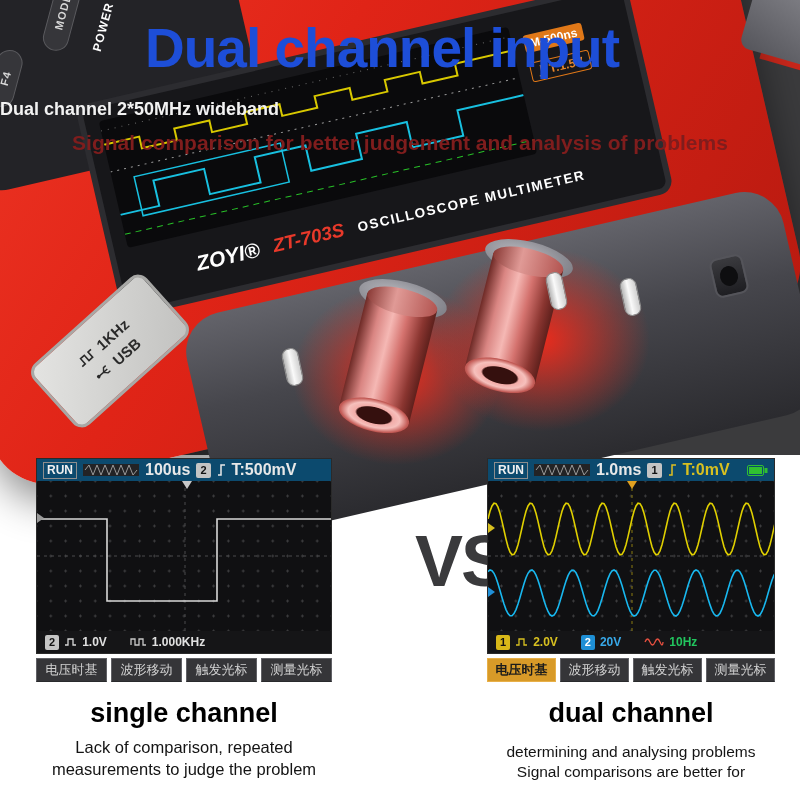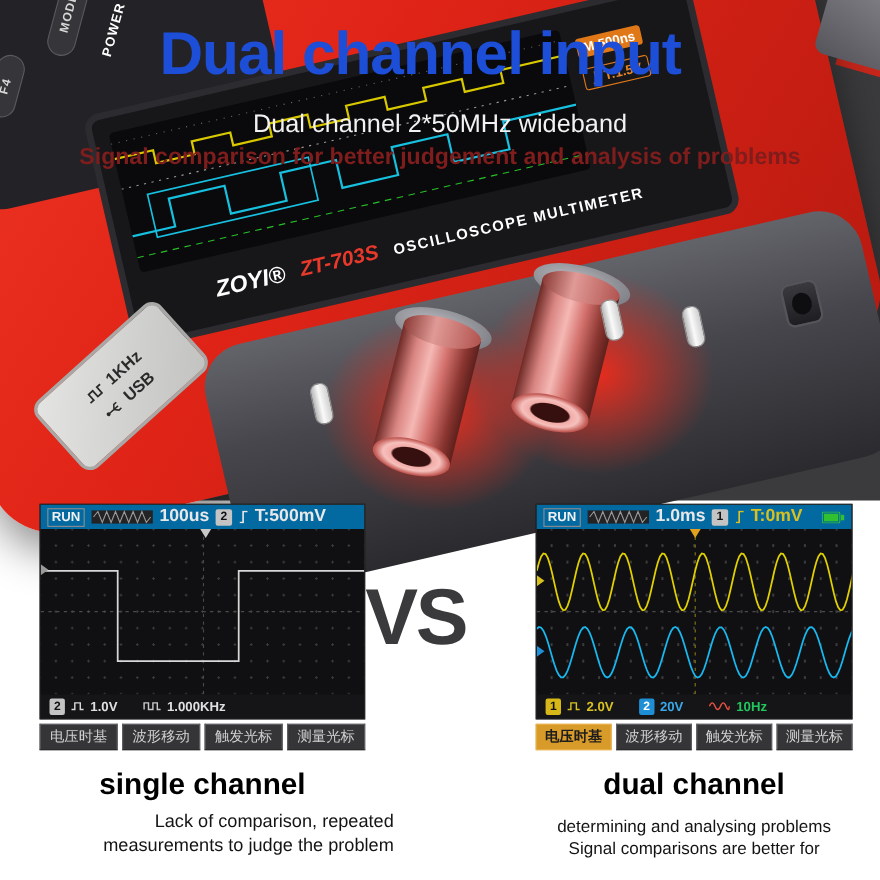--- a/index.html
+++ b/index.html
@@ -4,22 +4,22 @@
 <style>
   * { margin:0; padding:0; box-sizing:border-box; }
   html,body { width:800px; height:800px; }
   body { font-family:"Liberation Sans", sans-serif; background:#fff; }
   .canvas { position:relative; width:800px; height:800px; overflow:hidden; background:#fff; }
 
   
   .hero { position:absolute; top:0; left:0; width:800px; height:455px; background:#3b3b3d; z-index:1; }
   .title { position:absolute; top:16px; left:0; width:764px; text-align:center; color:#1d4ed8;
            font-size:55px; font-weight:800; letter-spacing:-1px; z-index:10; }
-  .sub1  { position:absolute; top:99px; left:0; width:800px; text-align:center; color:#f2f2f2;
-           font-size:23px; font-weight:400; z-index:10; }
+  .sub1  { position:absolute; top:99px; left:0; width:800px; color:#f2f2f2;
+           font-size:18px; font-weight:700; z-index:10; }
   .sub2  { position:absolute; top:131px; left:0; width:800px; text-align:center; color:#7f1d1d;
            font-size:21px; font-weight:700; z-index:10; }
 
   
   .red-body { position:absolute; left:-70px; top:-150px; width:830px; height:560px;
               background:linear-gradient(135deg,#f23a28 0%,#e02417 45%,#b81a10 100%);
               border-radius:60px; transform:rotate(-13deg); z-index:2;
               box-shadow:0 18px 40px rgba(0,0,0,.45); }
   .wedge { position:absolute; left:748px; top:-18px; width:86px; height:78px;
            background:linear-gradient(200deg,#8a8a90,#55555b); border-radius:10px;
@@ -90,21 +90,21 @@
           background:linear-gradient(135deg,#e4e4e2,#c2c2c0); border:3px solid #a8a8a6;
           border-radius:12px; transform:rotate(-42deg); z-index:6;
           display:flex; flex-direction:column; align-items:center; justify-content:center; gap:5px; }
   .side-row { display:flex; align-items:center; gap:6px; color:#2a2a2a; font-weight:700; font-size:15px; }
 
   
   .scope { position:absolute; z-index:8; }
   #scope-left  { left:36px;  top:458px; width:296px; }
   #scope-right { left:487px; top:458px; width:288px; }
   .frame { background:#0d0d0f; border:1px solid #2a2a2a; }
-  .hdr { height:22px; background:#0369a1; display:flex; align-items:center; gap:6px; padding:0 6px; }
+  .hdr { height:22px; background:#0c4a6e; display:flex; align-items:center; gap:6px; padding:0 6px; }
   .run { color:#f0f0f0; font-size:12px; font-weight:700; border:1px solid #8e8e8e;
          padding:0 3px; line-height:15px; }
   .hdr-val { color:#e8e8e8; font-size:16px; font-weight:700; }
   .badge { font-size:11px; font-weight:700; padding:0 4px; line-height:15px; border-radius:2px; }
   .badge.gray   { background:#c4c4c4; color:#111; }
   .badge.yellow { background:#d8b818; color:#111; }
   .badge.blue   { background:#1e8fd5; color:#fff; }
   .disp { position:relative; height:150px; background-color:#101012;
           background-image:radial-gradient(circle, #3c3c3e 1px, transparent 1.2px);
           background-size:14.8px 15px; background-position:center; overflow:hidden; }
@@ -127,29 +127,29 @@
              border-top:5px solid transparent; border-bottom:5px solid transparent; }
   #mk-r-trig { left:139px; top:0; border-top:8px solid #e0a020;
                border-left:5px solid transparent; border-right:5px solid transparent; }
   #mk-r-ch1 { left:0; top:42px; border-left:7px solid #d8c020;
               border-top:5px solid transparent; border-bottom:5px solid transparent; }
   #mk-r-ch2 { left:0; top:106px; border-left:7px solid #2090d8;
               border-top:5px solid transparent; border-bottom:5px solid transparent; }
   .battery { margin-left:auto; }
 
   
-  .vs { position:absolute; left:332px; top:520px; width:175px; text-align:left;
+  .vs { position:absolute; left:332px; top:520px; width:175px; text-align:right;
         font-size:72px; font-weight:900; color:#3a3a3c; letter-spacing:-2px; z-index:7; }
   .caption-title { position:absolute; font-size:27px; font-weight:800; color:#000;
         text-align:center; z-index:8; }
   #cap-left-title  { left:36px;  width:296px; top:698px; }
   #cap-right-title { left:487px; width:288px; top:698px; }
   .caption-text { position:absolute; font-size:16.5px; color:#141414; text-align:center;
         line-height:1.32; font-weight:500; z-index:8; }
-  #cap-left-text  { left:10px;  width:348px; top:737px;text-align:right; }
+  #cap-left-text  { left:10px;  width:348px; top:737px; }
   #cap-right-text { left:463px; width:336px; top:742px; font-size:15.5px; }
   .caption-text span { display:block; }
 </style>
 </head>
 <body>
 
 <div class="canvas">
 
   <div class="hero"></div>
 

